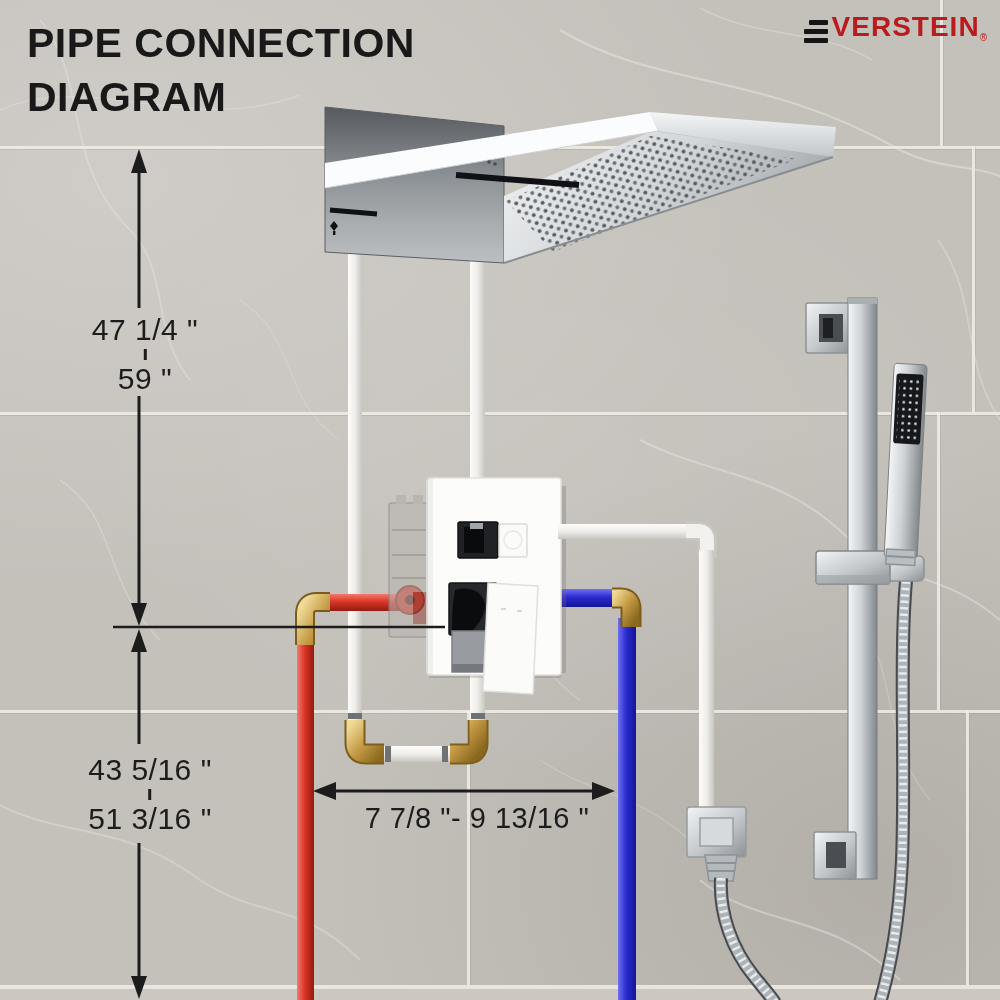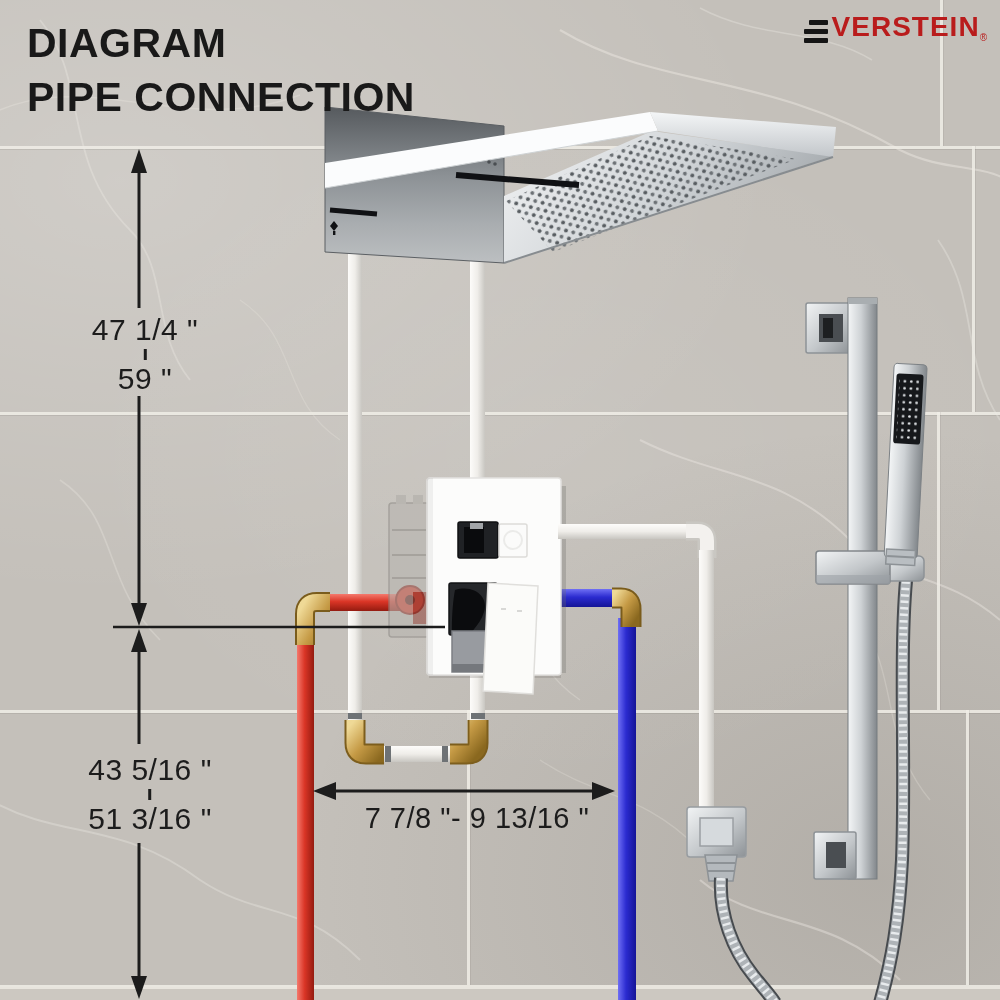--- a/index.html
+++ b/index.html
@@ -295,22 +295,22 @@
       </g>
       <g>
         <line x1="320" y1="791" x2="608" y2="791" stroke-width="3"></line>
         <polygon points="313,791 336,782 336,800" stroke="none"></polygon>
         <polygon points="615,791 592,782 592,800" stroke="none"></polygon>
       </g>
     </g>
   </svg>
 
   <div class="title">
+    <div>PIPE CONNECTION</div>
     <div>DIAGRAM</div>
-    <div>PIPE CONNECTION</div>
   </div>
 
   <div class="logo">
     <span class="logo-bars">
         <i></i>
         <i></i>
         <i></i>
       </span>
     <span class="logo-text">VERSTEIN</span>
     <sup>®</sup>

